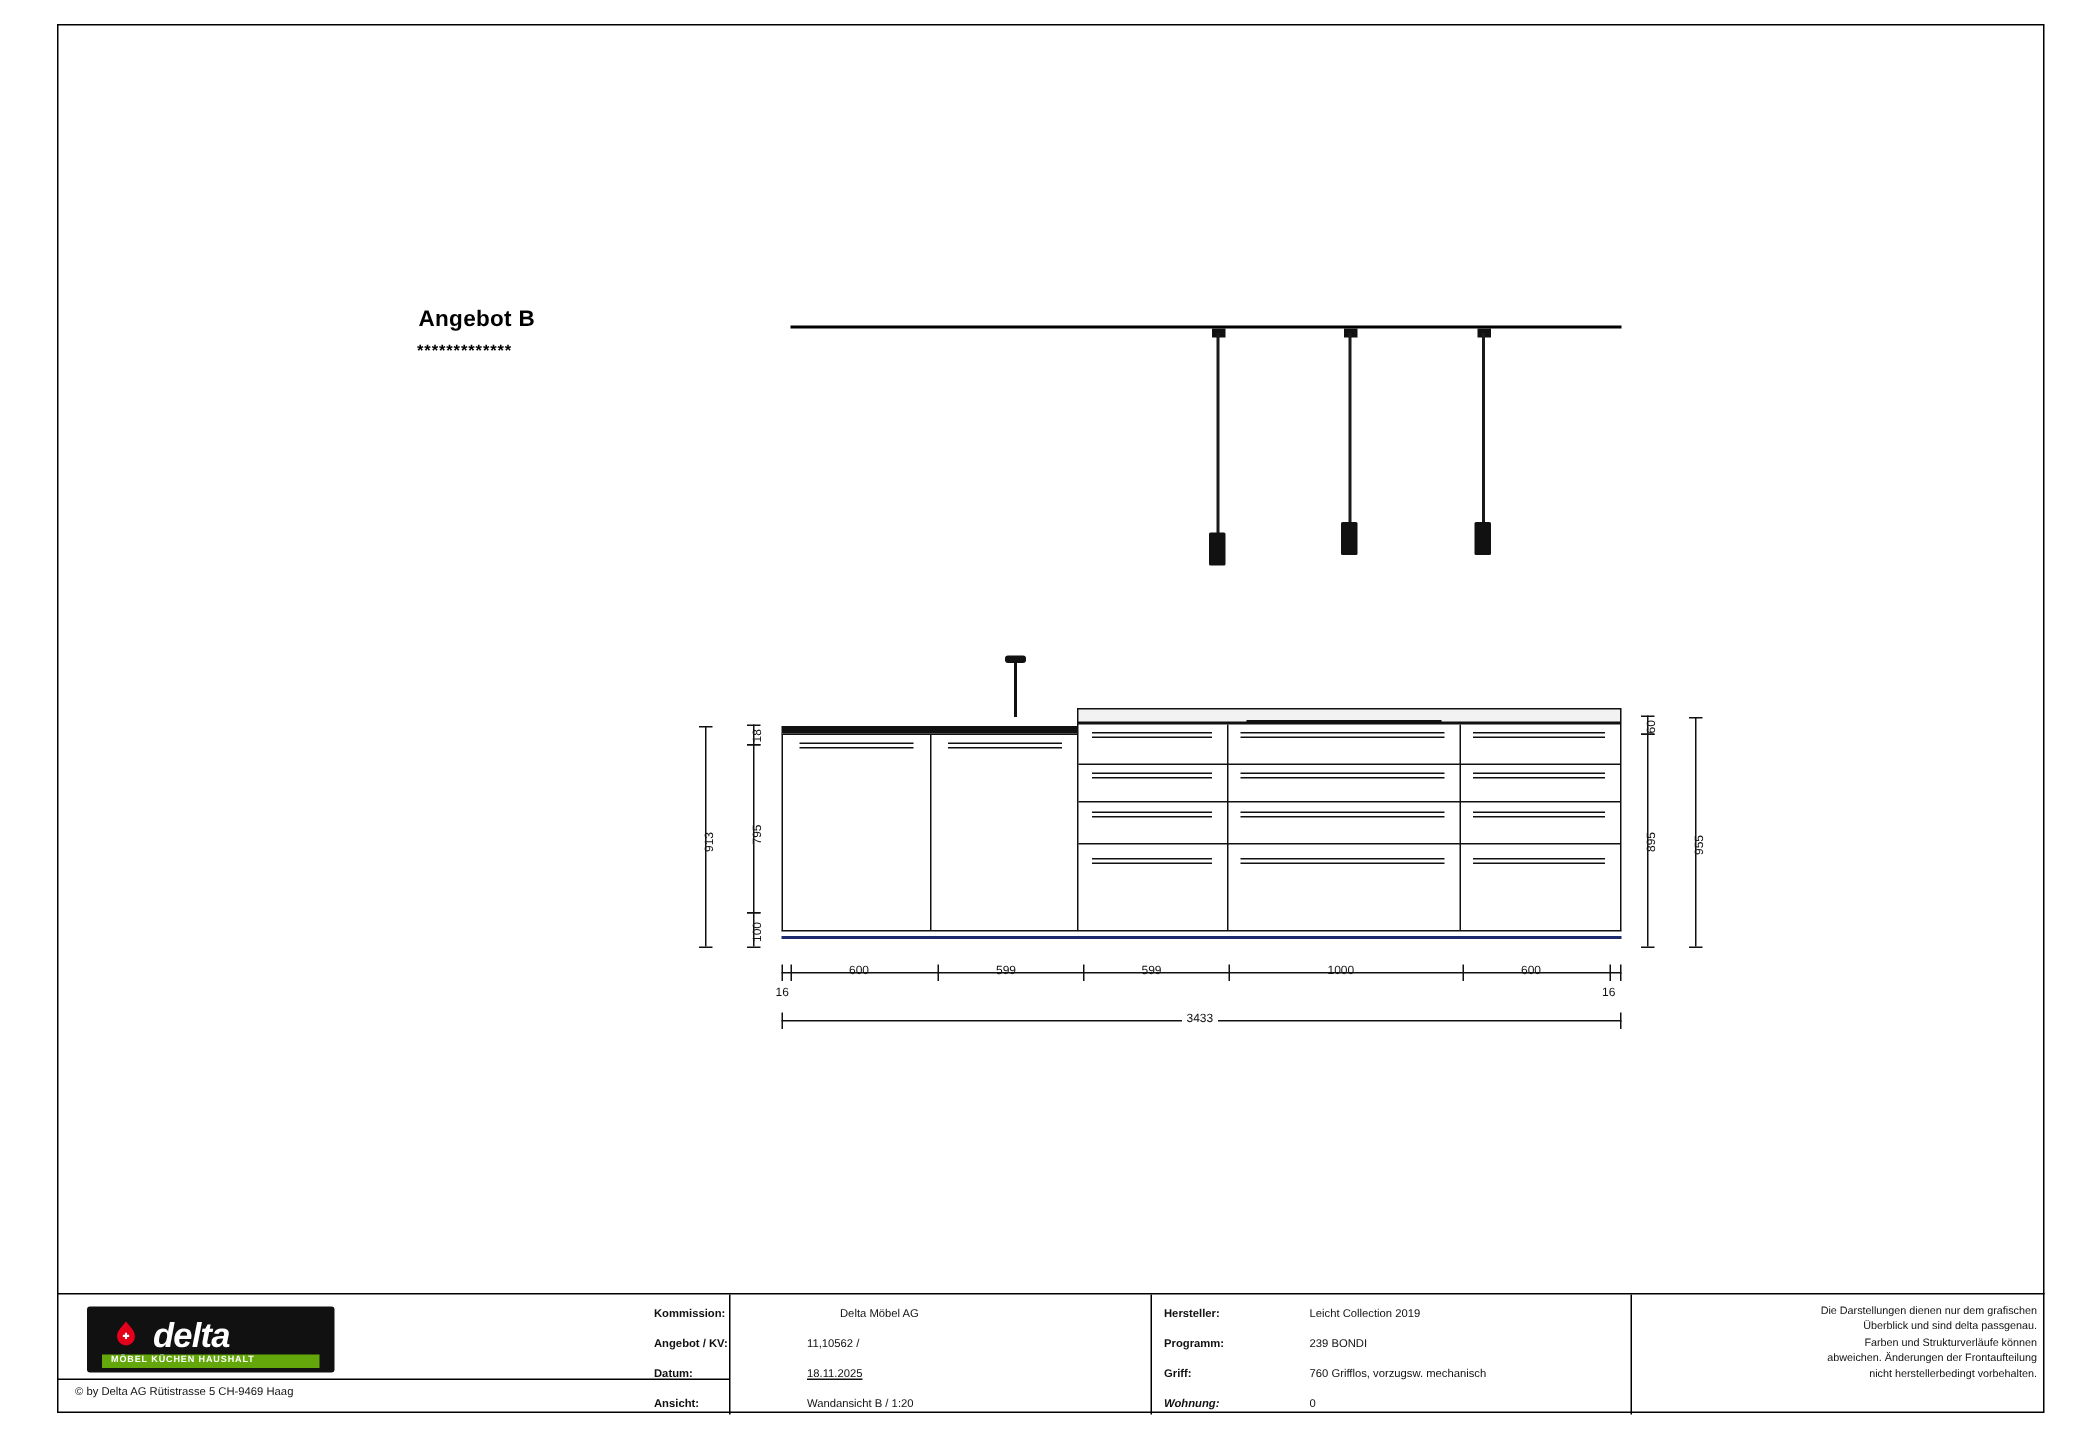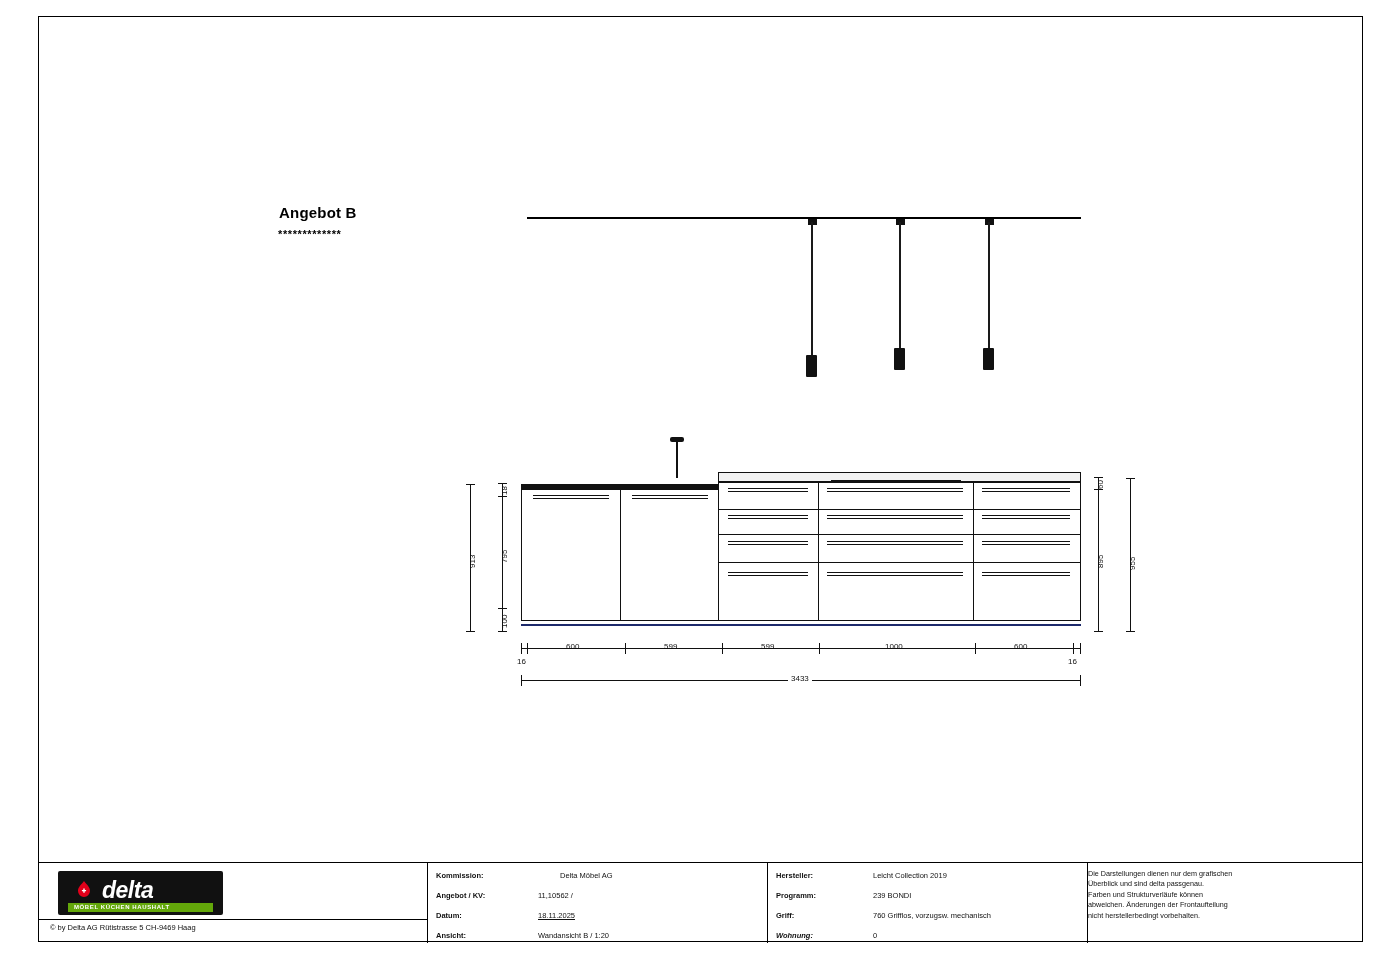--- a/index.html
+++ b/index.html
@@ -206,21 +206,21 @@
     box-sizing: border-box;
   }
   .tb-col {
     position: absolute;
     top: 0;
     height: 80px;
     box-sizing: border-box;
   }
   .tb-logo {
     left: 0px;
-    width: 390px;
+    width: 449px;
     border-right: 1px solid #000000;
   }
   .tb-mid {
     left: 390px;
     width: 340px;
     border-right: 1px solid #000000;
   }
   .tb-mid2 {
     left: 730px;
     width: 320px;
@@ -286,26 +286,27 @@
     position: absolute;
     font-size: 7.5px;
     color: #111111;
     white-space: nowrap;
   }
   .tb-label {
     font-weight: bold;
   }
   .tb-note {
     position: absolute;
-    left: 0;
+    left: 10px;
     top: 6px;
     font-size: 7.2px;
     line-height: 10.4px;
     color: #111111;
     width: 260px;
+    text-align: right;
   }
   .tb-hline {
     position: absolute;
     left: 0;
     width: 100%;
     height: 1px;
     background: #000000;
   }
 </style>
 </head>

